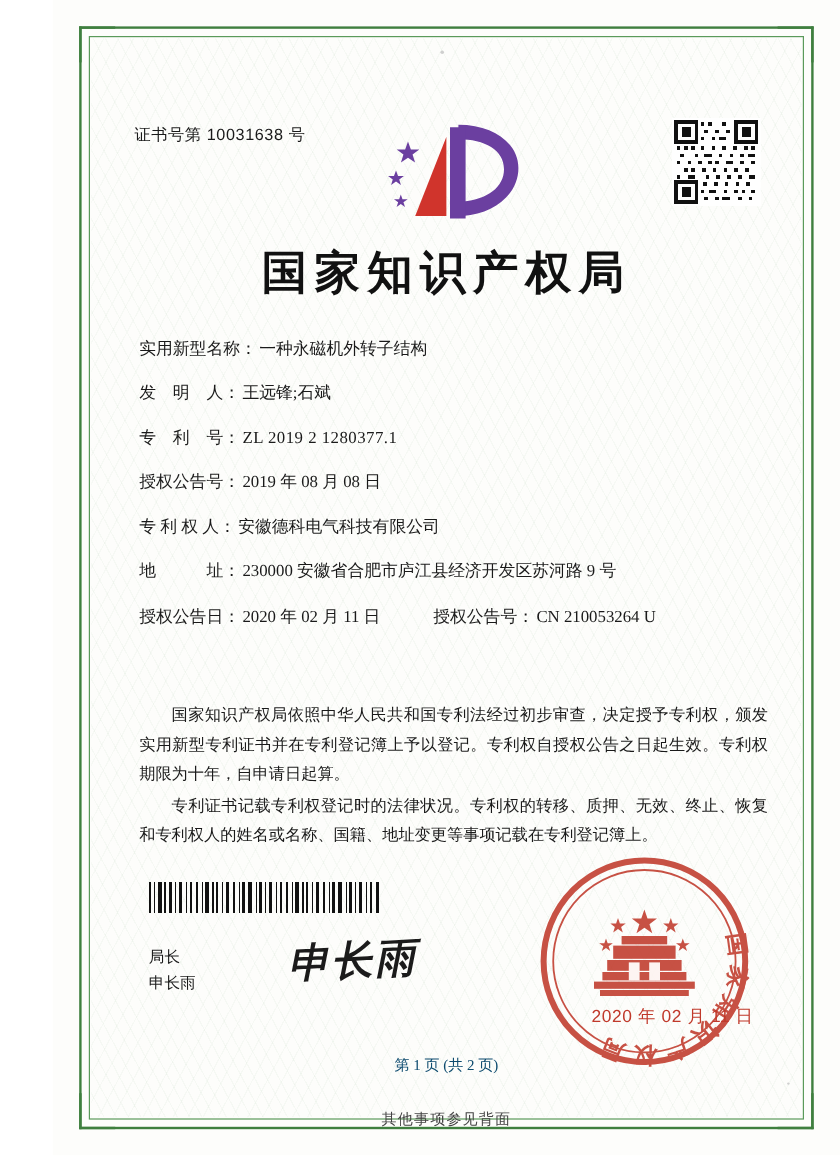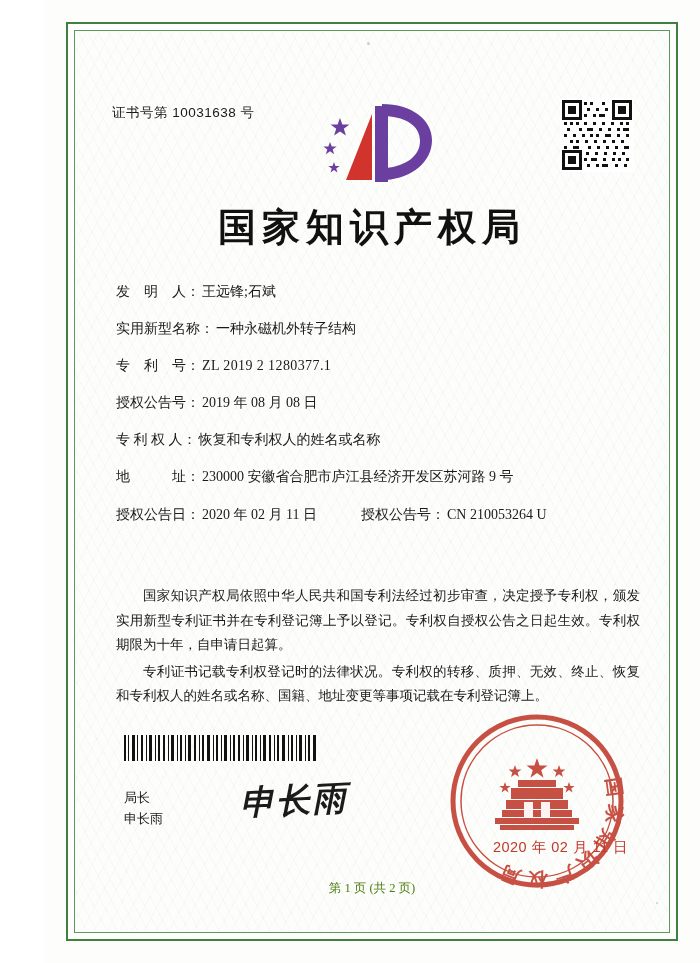--- a/index.html
+++ b/index.html
@@ -201,21 +201,21 @@
     letter-spacing: 0.5px;
   }
 
   
   .page-count {
     position: absolute;
     left: 0; right: 0;
     top: 880px;
     text-align: center;
     font-size: 12.5px;
-    color: #4d7c0f;
+    color: #0c4a6e;
   }
   .footnote {
     position: absolute;
     left: 0; right: 0;
     top: 925px;
     text-align: center;
     font-size: 12.5px;
     color: #444;
     letter-spacing: 1px;
   }
@@ -338,38 +338,38 @@
         <rect x="55" y="66" width="3" height="3"></rect>
           <rect x="64" y="66" width="3" height="3"></rect>
       </g>
     </svg>
   </div>
 
   <div class="title">国家知识产权局</div>
 
   <div class="fields">
     <div class="field-row">
+      <span class="field-label">实用新型名称：</span>
+      <span class="field-value">一种永磁机外转子结构</span>
+    </div>
+    <div class="field-row">
       <span class="field-label">发　明　人：</span>
       <span class="field-value">王远锋;石斌</span>
     </div>
     <div class="field-row">
-      <span class="field-label">实用新型名称：</span>
-      <span class="field-value">一种永磁机外转子结构</span>
-    </div>
-    <div class="field-row">
       <span class="field-label">专　利　号：</span>
       <span class="field-value mono-num">ZL 2019 2 1280377.1</span>
     </div>
     <div class="field-row">
       <span class="field-label">授权公告号：</span>
       <span class="field-value">2019 年 08 月 08 日</span>
     </div>
     <div class="field-row">
       <span class="field-label">专 利 权 人：</span>
-      <span class="field-value">恢复和专利权人的姓名或名称</span>
+      <span class="field-value">安徽德科电气科技有限公司</span>
     </div>
     <div class="field-row">
       <span class="field-label">地　　　址：</span>
       <span class="field-value">230000 安徽省合肥市庐江县经济开发区苏河路 9 号</span>
     </div>
     <div class="field-row dual">
       <span class="field-label">授权公告日：</span>
       <span class="field-value">2020 年 02 月 11 日</span>
       <span class="field-label2">授权公告号：</span>
       <span class="field-value">CN 210053264 U</span>
@@ -466,14 +466,15 @@
         </defs>
         <text font-family="DejaVu Serif, serif" font-size="19" font-weight="bold" fill="#c0392b" letter-spacing="6">
           <textPath href="#ringPath" startOffset="20%">国家知识产权局</textPath>
         </text>
       </g>
     </svg>
   </div>
   <div class="seal-date">2020 年 02 月 11 日</div>
 
   <div class="page-count">第 1 页 (共 2 页)</div>
+  <div class="footnote">其他事项参见背面</div>
 
 </div>
 
 </body></html>

